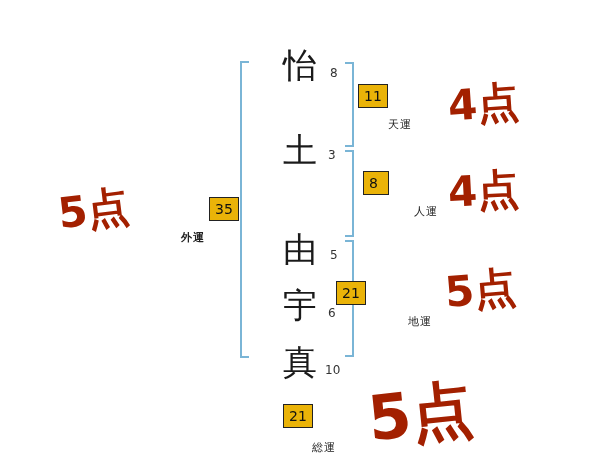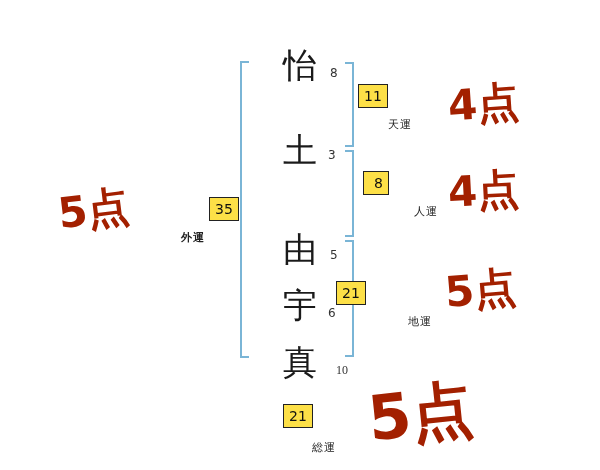--- a/index.html
+++ b/index.html
@@ -10,22 +10,22 @@
   .kanji{position:absolute;font-family:"DejaVu Serif","Liberation Serif",serif;
          font-size:34px;color:#1a1a1a;width:44px;text-align:center;line-height:1;}
   .strokes{position:absolute;font-size:12px;color:#333;font-family:"DejaVu Sans",sans-serif;}
 
   
   .bracket{position:absolute;box-sizing:border-box;width:9px;}
   .bracket.left{border-left:2px solid #7ab5d6;border-top:2px solid #7ab5d6;border-bottom:2px solid #7ab5d6;}
   .bracket.right{border-right:2px solid #7ab5d6;border-top:2px solid #7ab5d6;border-bottom:2px solid #7ab5d6;}
 
   
-  .valbox{position:absolute;border:1.5px solid #222;background:#fde047;color:#111;
-          font-size:14px;line-height:1;padding:4px 5px;min-width:14px;text-align:right;}
+  .valbox{position:absolute;border:1.5px solid #222;background:#eab308;color:#111;
+          font-size:14px;line-height:1;padding:4px 5px;min-width:14px;text-align:left;}
   .vlabel{position:absolute;font-size:11px;color:#222;letter-spacing:1px;margin-top:26px;}
 
   
   .score{position:absolute;color:#a32000;font-weight:bold;font-size:42px;
          font-family:"DejaVu Sans",sans-serif;white-space:nowrap;}
   .score.r1{transform:rotate(-7deg);}
   .score.r2{transform:rotate(-4deg);}
   .score.r3{transform:rotate(-3deg);}
   .score.r4{transform:rotate(-5deg);}
   .score.big{font-size:62px;transform:rotate(-6deg);}
@@ -41,21 +41,21 @@
   <div class="kanji" style="left:278px;top:133px;">土</div>
   <div class="strokes" style="left:328px;top:148px;">3</div>
 
   <div class="kanji" style="left:278px;top:232px;">由</div>
   <div class="strokes" style="left:330px;top:248px;">5</div>
 
   <div class="kanji" style="left:278px;top:288px;">宇</div>
   <div class="strokes" style="left:328px;top:306px;">6</div>
 
   <div class="kanji" style="left:278px;top:345px;">真</div>
-  <div class="strokes" style="left:336px;top:363px;font-family:Liberation Serif, serif;">10</div>
+  <div class="strokes" style="left:325px;top:363px;">10</div>
 
   <div class="bracket left" style="left:240px;top:61px;height:297px;"></div>
 
   <div class="bracket right" style="left:345px;top:62px;height:85px;"></div>
   <div class="bracket right" style="left:345px;top:150px;height:87px;"></div>
   <div class="bracket right" style="left:345px;top:240px;height:117px;"></div>
 
   <div class="valbox" style="left:358px;top:84px;">11</div>
   <div class="vlabel" style="left:388px;top:91px;">天運</div>
 

